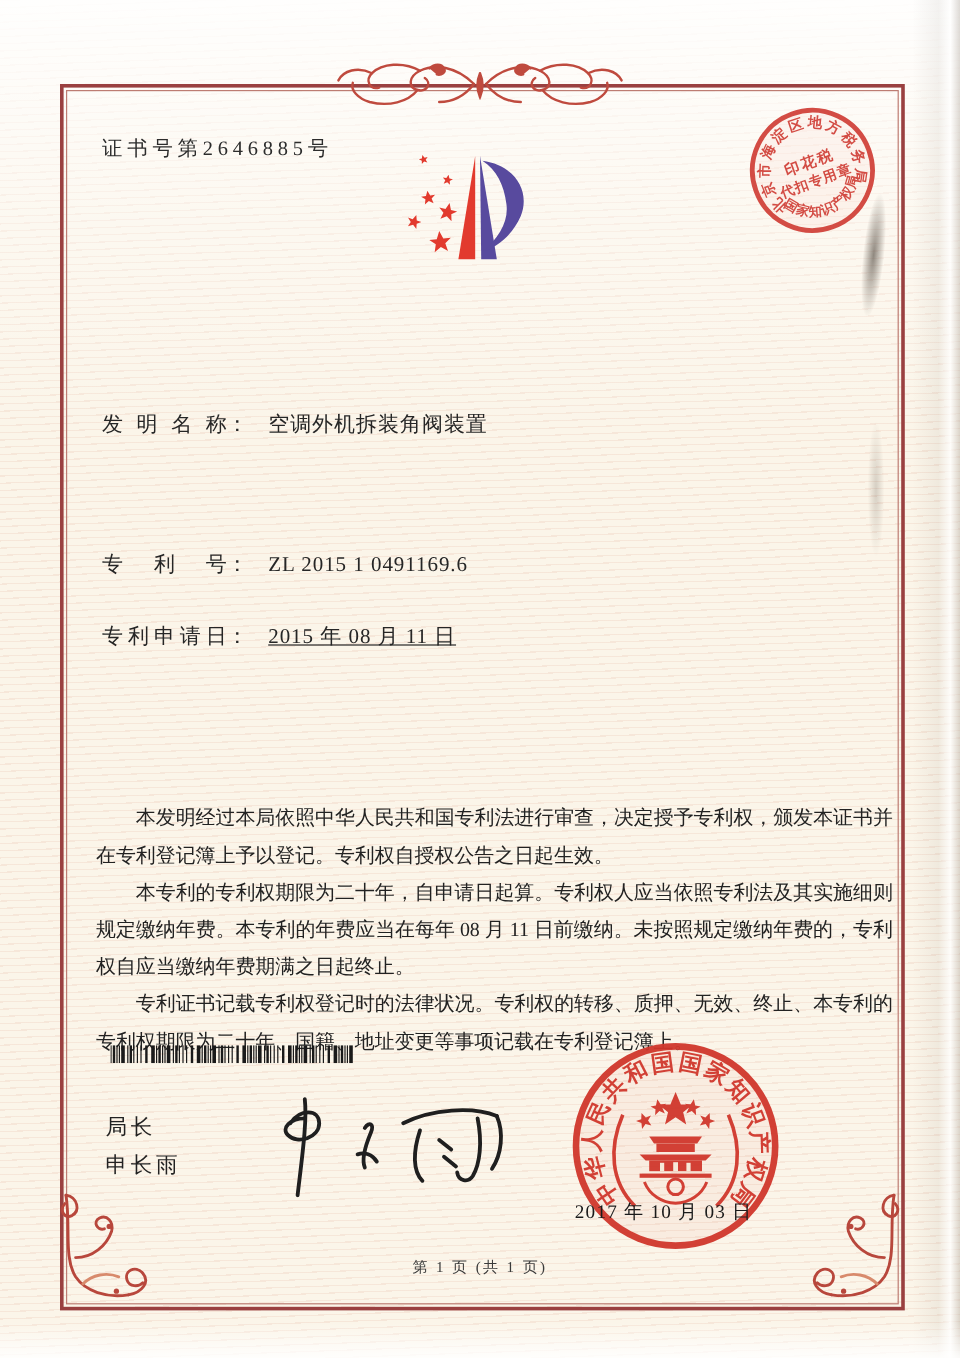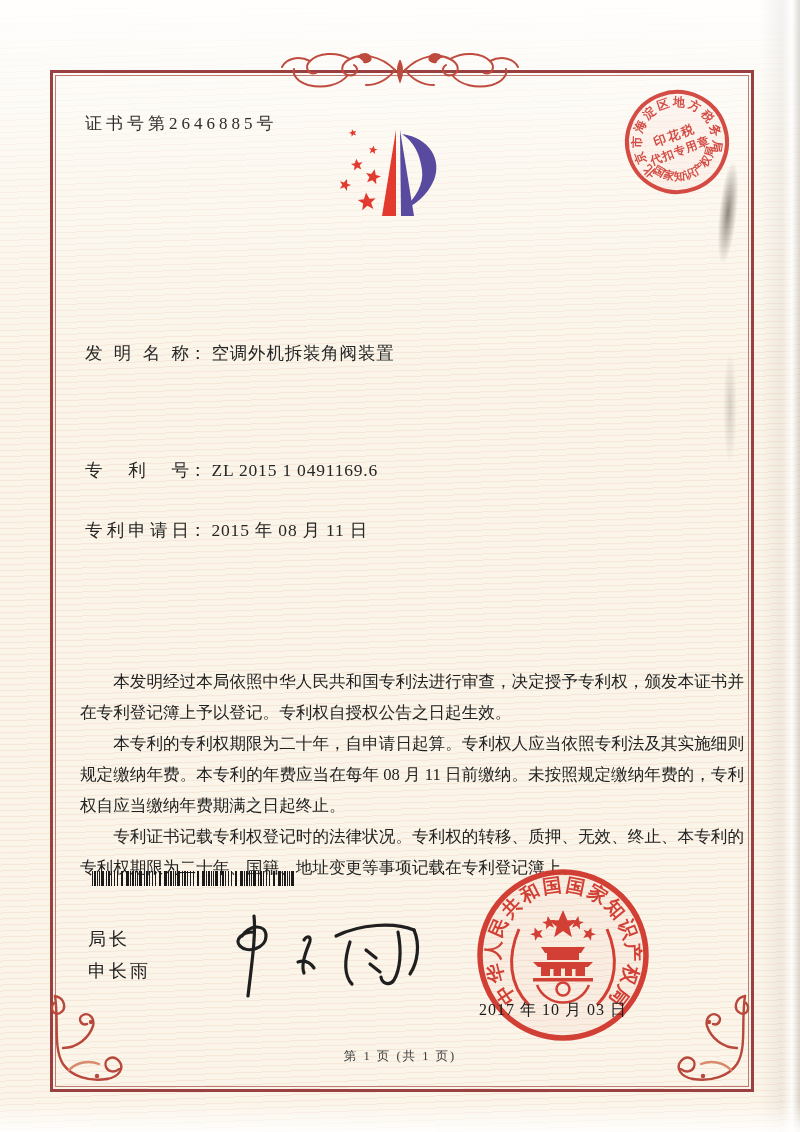--- a/index.html
+++ b/index.html
@@ -14,21 +14,21 @@
   .abs{position:absolute;}
   
   .frame{left:50px;top:70px;width:698px;height:1016px;border:3px solid #9a4040;}
   .frame-inner{position:absolute;inset:2px;border:1px solid #bd7c72;}
   
   .cert-no{left:85px;top:112px;font-size:17px;letter-spacing:4px;color:#2c2c2c;}
   .title{left:0;right:0;top:237px;text-align:center;font-size:37px;font-weight:700;letter-spacing:30px;padding-left:30px;color:#2e2e2e;}
   .field-row{left:85px;font-size:17.5px;color:#262626;white-space:nowrap;}
   .flabel{display:inline-block;width:104px;text-align:justify;text-align-last:justify;vertical-align:top;}
   .fcolon{display:inline-block;}
-  .fvalue{margin-left:5px;letter-spacing:0.8px;}
+  .fvalue{margin-left:17px;letter-spacing:0.8px;}
   .bodytext{left:80px;top:666px;width:664px;font-size:16.6px;line-height:31px;text-align:justify;color:#222;}
   .bodytext p{margin:0;text-indent:2em;}
   .barcode{left:92px;top:871px;width:206px;height:15px;overflow:hidden;white-space:nowrap;font-size:0;}
   .director-title{left:88px;top:927px;font-size:18px;font-family:"Liberation Sans",sans-serif;color:#222;letter-spacing:3px;}
   .director-name{left:88px;top:959px;font-size:18px;font-family:"Liberation Sans",sans-serif;color:#222;letter-spacing:3px;}
   .sig{left:198px;top:910px;}
   .seal{left:473px;top:865px;opacity:0.95;}
   .seal-date{left:479px;top:1000px;width:170px;font-size:16px;letter-spacing:1px;color:#1b1b1b;white-space:nowrap;}
   .tax-seal{left:615px;top:80px;opacity:0.9;}
   .footer{left:0;right:0;top:1048px;text-align:center;font-size:12.5px;letter-spacing:2px;color:#3a3a3a;}
@@ -111,21 +111,21 @@
     <path fill="#584a9e" d="M72,10 C100,14 112,36 104,56 C97,72 84,82 72,86 C86,74 94,60 92,46 C90,30 84,18 72,10 Z"></path>
   </svg>
 
 
   <div class="abs field-row" style="top:341px;">
     <span class="flabel">发明名称</span><span class="fcolon">：</span><span class="fvalue">空调外机拆装角阀装置</span>
   </div>
   <div class="abs field-row" style="top:458px;">
     <span class="flabel">专利号</span><span class="fcolon">：</span><span class="fvalue">ZL 2015 1 0491169.6</span>
   </div>
-  <div class="abs field-row" style="top:518px;">
+  <div class="abs field-row" style="top:518px;text-decoration:underline;">
     <span class="flabel">专利申请日</span><span class="fcolon">：</span><span class="fvalue">2015 年 08 月 11 日</span>
   </div>
 
   <div class="abs bodytext">
     <p>本发明经过本局依照中华人民共和国专利法进行审查，决定授予专利权，颁发本证书并在专利登记簿上予以登记。专利权自授权公告之日起生效。</p>
     <p>本专利的专利权期限为二十年，自申请日起算。专利权人应当依照专利法及其实施细则规定缴纳年费。本专利的年费应当在每年 08 月 11 日前缴纳。未按照规定缴纳年费的，专利权自应当缴纳年费期满之日起终止。</p>
     <p>专利证书记载专利权登记时的法律状况。专利权的转移、质押、无效、终止、本专利的专利权期限为二十年、国籍、地址变更等事项记载在专利登记簿上。</p>
   </div>
 
   <div class="abs barcode"><span style="display: inline-block; vertical-align: top; height: 15px; width: 1px; background: rgb(26, 26, 26); margin-right: 1px;"></span><span style="display: inline-block; vertical-align: top; height: 15px; width: 2px; background: rgb(26, 26, 26); margin-right: 1px;"></span><span style="display: inline-block; vertical-align: top; height: 15px; width: 1px; background: rgb(26, 26, 26); margin-right: 1px;"></span><span style="display: inline-block; vertical-align: top; height: 15px; width: 1px; background: rgb(26, 26, 26); margin-right: 1px;"></span><span style="display: inline-block; vertical-align: top; height: 15px; width: 3px; background: rgb(26, 26, 26); margin-right: 2px;"></span><span style="display: inline-block; vertical-align: top; height: 15px; width: 1px; background: rgb(26, 26, 26); margin-right: 1px;"></span><span style="display: inline-block; vertical-align: top; height: 15px; width: 2px; background: rgb(26, 26, 26); margin-right: 1px;"></span><span style="display: inline-block; vertical-align: top; height: 15px; width: 1px; background: rgb(26, 26, 26); margin-right: 2px;"></span><span style="display: inline-block; vertical-align: top; height: 15px; width: 1px; background: rgb(26, 26, 26); margin-right: 2px;"></span><span style="display: inline-block; vertical-align: top; height: 15px; width: 1px; background: rgb(26, 26, 26); margin-right: 3px;"></span><span style="display: inline-block; vertical-align: top; height: 15px; width: 2px; background: rgb(26, 26, 26); margin-right: 3px;"></span><span style="display: inline-block; vertical-align: top; height: 15px; width: 3px; background: rgb(26, 26, 26); margin-right: 1px;"></span><span style="display: inline-block; vertical-align: top; height: 15px; width: 1px; background: rgb(26, 26, 26); margin-right: 1px;"></span><span style="display: inline-block; vertical-align: top; height: 15px; width: 2px; background: rgb(26, 26, 26); margin-right: 1px;"></span><span style="display: inline-block; vertical-align: top; height: 15px; width: 1px; background: rgb(26, 26, 26); margin-right: 1px;"></span><span style="display: inline-block; vertical-align: top; height: 15px; width: 1px; background: rgb(26, 26, 26); margin-right: 1px;"></span><span style="display: inline-block; vertical-align: top; height: 15px; width: 3px; background: rgb(26, 26, 26); margin-right: 2px;"></span><span style="display: inline-block; vertical-align: top; height: 15px; width: 1px; background: rgb(26, 26, 26); margin-right: 1px;"></span><span style="display: inline-block; vertical-align: top; height: 15px; width: 2px; background: rgb(26, 26, 26); margin-right: 1px;"></span><span style="display: inline-block; vertical-align: top; height: 15px; width: 1px; background: rgb(26, 26, 26); margin-right: 2px;"></span><span style="display: inline-block; vertical-align: top; height: 15px; width: 1px; background: rgb(26, 26, 26); margin-right: 2px;"></span><span style="display: inline-block; vertical-align: top; height: 15px; width: 1px; background: rgb(26, 26, 26); margin-right: 3px;"></span><span style="display: inline-block; vertical-align: top; height: 15px; width: 2px; background: rgb(26, 26, 26); margin-right: 3px;"></span><span style="display: inline-block; vertical-align: top; height: 15px; width: 3px; background: rgb(26, 26, 26); margin-right: 1px;"></span><span style="display: inline-block; vertical-align: top; height: 15px; width: 1px; background: rgb(26, 26, 26); margin-right: 1px;"></span><span style="display: inline-block; vertical-align: top; height: 15px; width: 2px; background: rgb(26, 26, 26); margin-right: 1px;"></span><span style="display: inline-block; vertical-align: top; height: 15px; width: 1px; background: rgb(26, 26, 26); margin-right: 1px;"></span><span style="display: inline-block; vertical-align: top; height: 15px; width: 1px; background: rgb(26, 26, 26); margin-right: 1px;"></span><span style="display: inline-block; vertical-align: top; height: 15px; width: 3px; background: rgb(26, 26, 26); margin-right: 2px;"></span><span style="display: inline-block; vertical-align: top; height: 15px; width: 1px; background: rgb(26, 26, 26); margin-right: 1px;"></span><span style="display: inline-block; vertical-align: top; height: 15px; width: 2px; background: rgb(26, 26, 26); margin-right: 1px;"></span><span style="display: inline-block; vertical-align: top; height: 15px; width: 1px; background: rgb(26, 26, 26); margin-right: 2px;"></span><span style="display: inline-block; vertical-align: top; height: 15px; width: 1px; background: rgb(26, 26, 26); margin-right: 2px;"></span><span style="display: inline-block; vertical-align: top; height: 15px; width: 1px; background: rgb(26, 26, 26); margin-right: 3px;"></span><span style="display: inline-block; vertical-align: top; height: 15px; width: 2px; background: rgb(26, 26, 26); margin-right: 3px;"></span><span style="display: inline-block; vertical-align: top; height: 15px; width: 3px; background: rgb(26, 26, 26); margin-right: 1px;"></span><span style="display: inline-block; vertical-align: top; height: 15px; width: 1px; background: rgb(26, 26, 26); margin-right: 1px;"></span><span style="display: inline-block; vertical-align: top; height: 15px; width: 2px; background: rgb(26, 26, 26); margin-right: 1px;"></span><span style="display: inline-block; vertical-align: top; height: 15px; width: 1px; background: rgb(26, 26, 26); margin-right: 1px;"></span><span style="display: inline-block; vertical-align: top; height: 15px; width: 1px; background: rgb(26, 26, 26); margin-right: 1px;"></span><span style="display: inline-block; vertical-align: top; height: 15px; width: 3px; background: rgb(26, 26, 26); margin-right: 2px;"></span><span style="display: inline-block; vertical-align: top; height: 15px; width: 1px; background: rgb(26, 26, 26); margin-right: 1px;"></span><span style="display: inline-block; vertical-align: top; height: 15px; width: 2px; background: rgb(26, 26, 26); margin-right: 1px;"></span><span style="display: inline-block; vertical-align: top; height: 15px; width: 1px; background: rgb(26, 26, 26); margin-right: 2px;"></span><span style="display: inline-block; vertical-align: top; height: 15px; width: 1px; background: rgb(26, 26, 26); margin-right: 2px;"></span><span style="display: inline-block; vertical-align: top; height: 15px; width: 1px; background: rgb(26, 26, 26); margin-right: 3px;"></span><span style="display: inline-block; vertical-align: top; height: 15px; width: 2px; background: rgb(26, 26, 26); margin-right: 3px;"></span><span style="display: inline-block; vertical-align: top; height: 15px; width: 3px; background: rgb(26, 26, 26); margin-right: 1px;"></span><span style="display: inline-block; vertical-align: top; height: 15px; width: 1px; background: rgb(26, 26, 26); margin-right: 1px;"></span><span style="display: inline-block; vertical-align: top; height: 15px; width: 2px; background: rgb(26, 26, 26); margin-right: 1px;"></span><span style="display: inline-block; vertical-align: top; height: 15px; width: 1px; background: rgb(26, 26, 26); margin-right: 1px;"></span><span style="display: inline-block; vertical-align: top; height: 15px; width: 1px; background: rgb(26, 26, 26); margin-right: 1px;"></span><span style="display: inline-block; vertical-align: top; height: 15px; width: 3px; background: rgb(26, 26, 26); margin-right: 2px;"></span><span style="display: inline-block; vertical-align: top; height: 15px; width: 1px; background: rgb(26, 26, 26); margin-right: 1px;"></span><span style="display: inline-block; vertical-align: top; height: 15px; width: 2px; background: rgb(26, 26, 26); margin-right: 1px;"></span><span style="display: inline-block; vertical-align: top; height: 15px; width: 1px; background: rgb(26, 26, 26); margin-right: 2px;"></span><span style="display: inline-block; vertical-align: top; height: 15px; width: 1px; background: rgb(26, 26, 26); margin-right: 2px;"></span><span style="display: inline-block; vertical-align: top; height: 15px; width: 1px; background: rgb(26, 26, 26); margin-right: 3px;"></span><span style="display: inline-block; vertical-align: top; height: 15px; width: 2px; background: rgb(26, 26, 26); margin-right: 3px;"></span><span style="display: inline-block; vertical-align: top; height: 15px; width: 3px; background: rgb(26, 26, 26); margin-right: 1px;"></span><span style="display: inline-block; vertical-align: top; height: 15px; width: 1px; background: rgb(26, 26, 26); margin-right: 1px;"></span><span style="display: inline-block; vertical-align: top; height: 15px; width: 2px; background: rgb(26, 26, 26); margin-right: 1px;"></span><span style="display: inline-block; vertical-align: top; height: 15px; width: 1px; background: rgb(26, 26, 26); margin-right: 1px;"></span><span style="display: inline-block; vertical-align: top; height: 15px; width: 1px; background: rgb(26, 26, 26); margin-right: 1px;"></span><span style="display: inline-block; vertical-align: top; height: 15px; width: 3px; background: rgb(26, 26, 26); margin-right: 2px;"></span></div>

